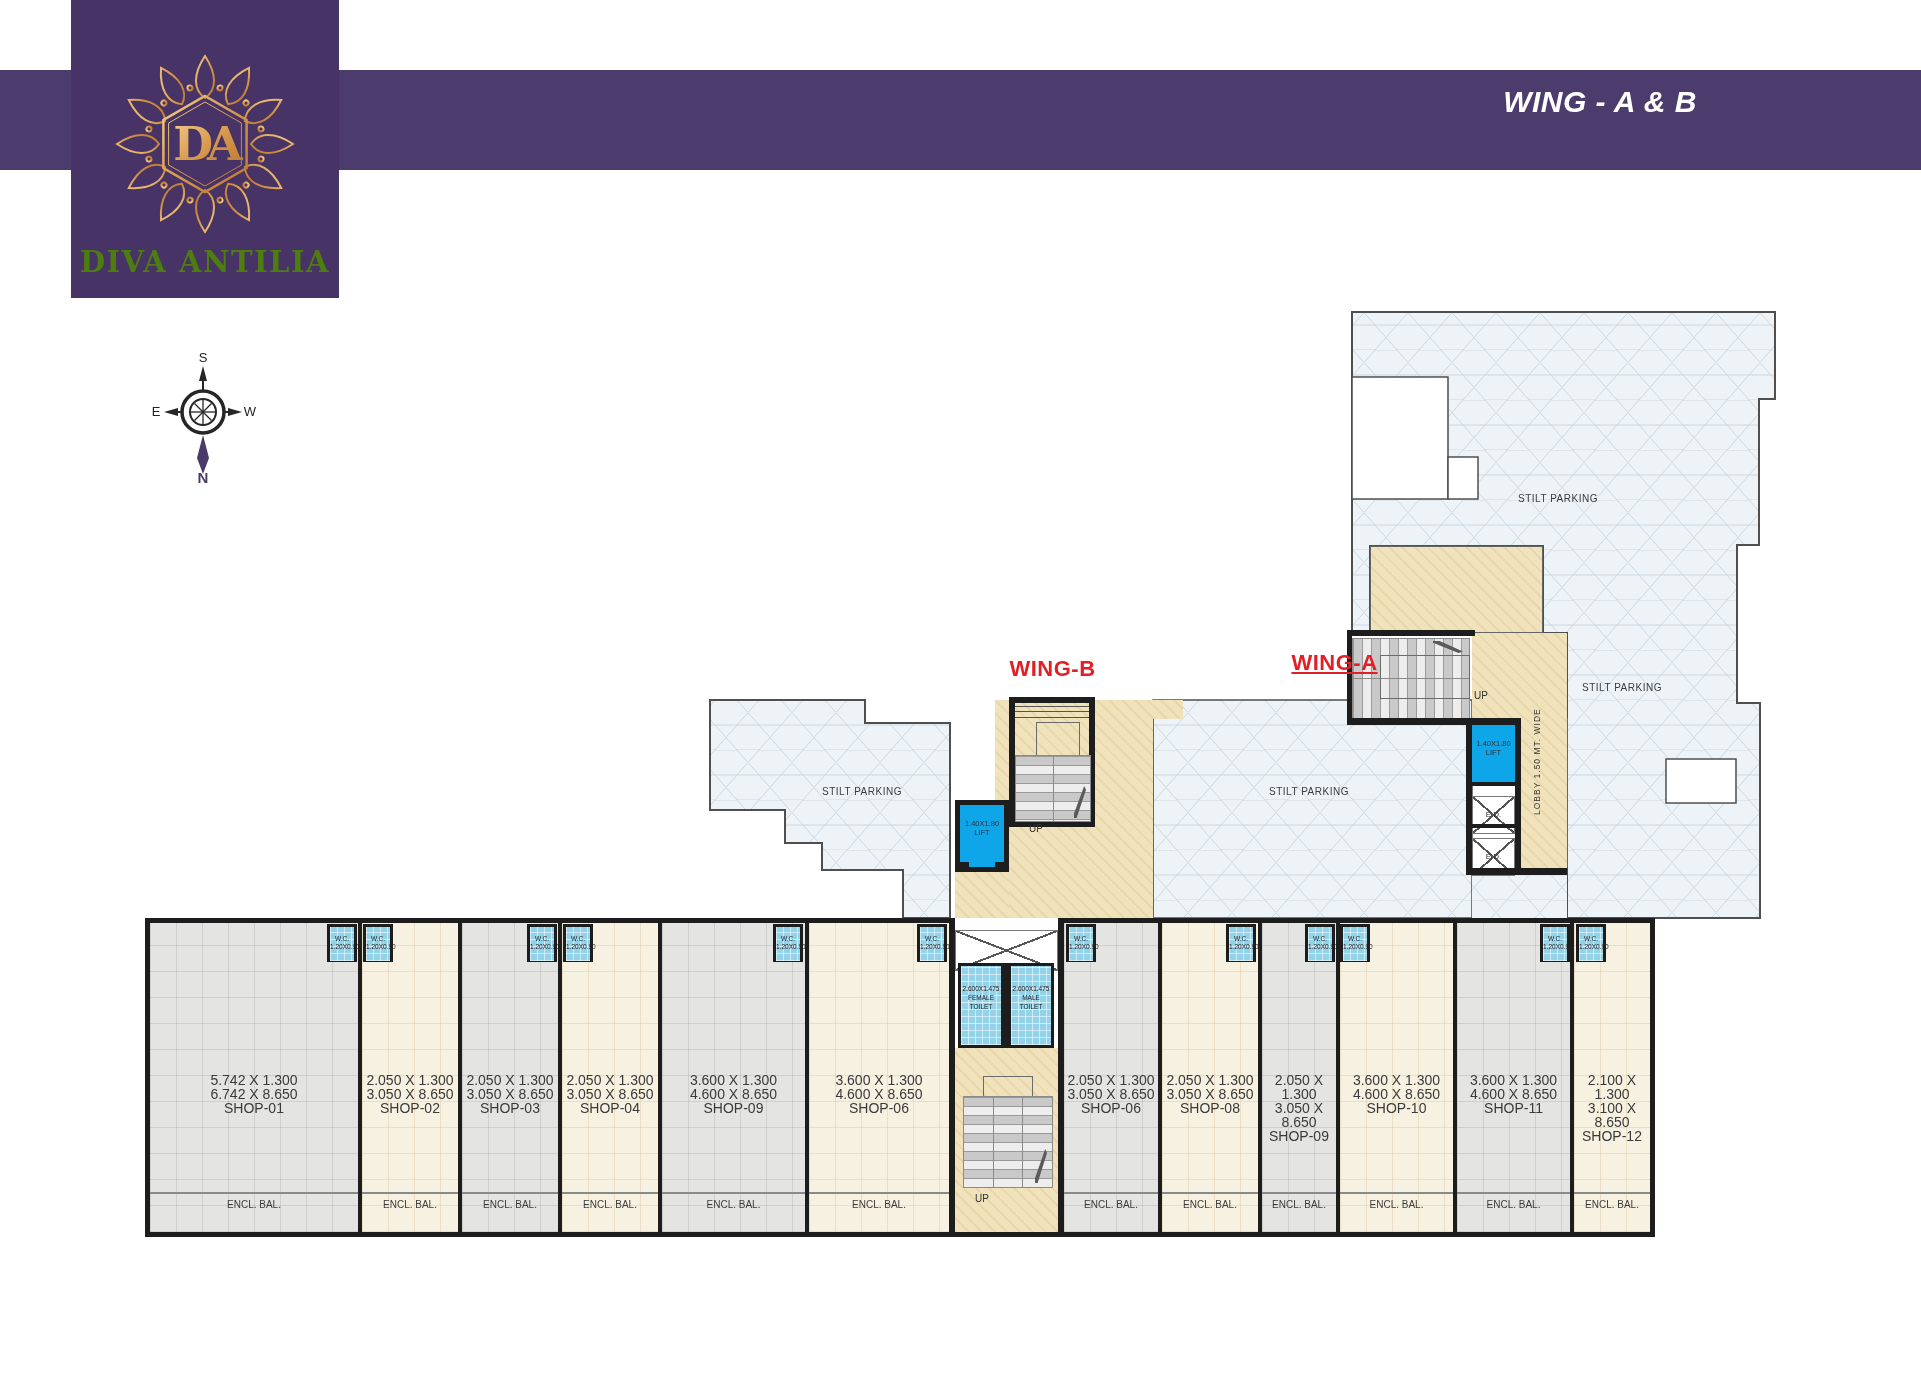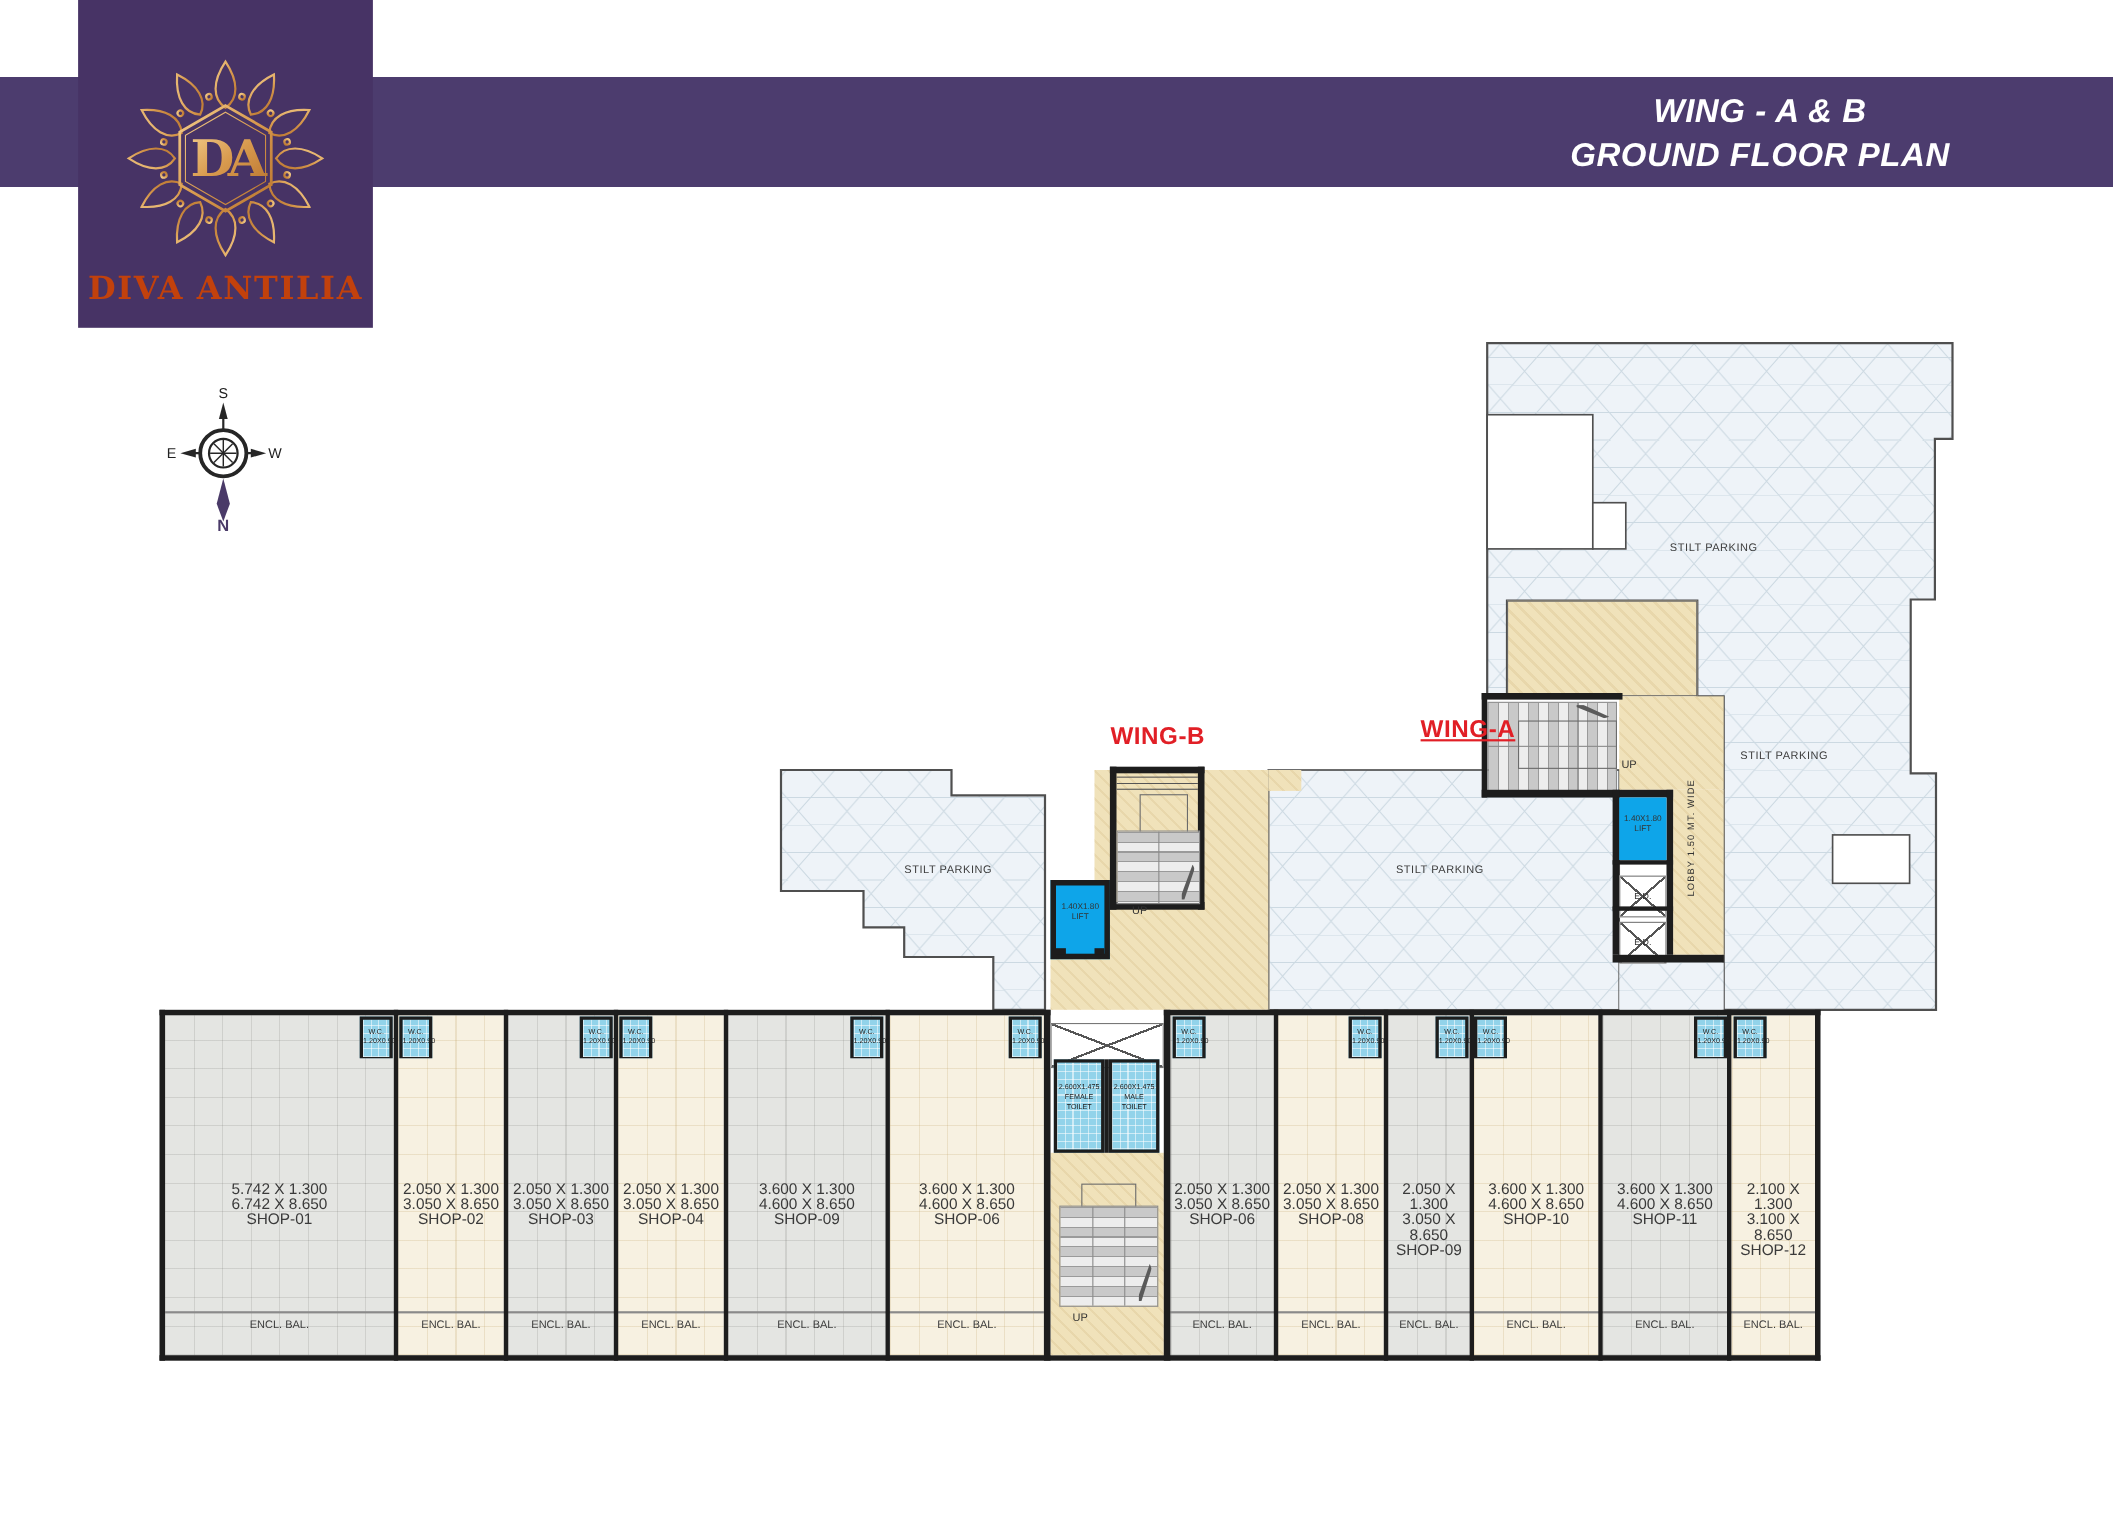--- a/index.html
+++ b/index.html
@@ -4,21 +4,21 @@
 <style>
   html,body{margin:0;padding:0;background:#ffffff;}
   #stage{position:relative;width:1921px;height:1387px;background:#ffffff;overflow:hidden;
          font-family:"Liberation Sans", sans-serif;color:#3b3b3b;}
   .abs{position:absolute;}
   .wall{position:absolute;background:#1d1d1d;}
   .band{position:absolute;background:#4c3c6e;}
   .logoblock{position:absolute;background:#473365;}
   .title{position:absolute;color:#ffffff;font-weight:bold;font-size:30px;line-height:40px;
          text-align:center;letter-spacing:0.5px;font-style:italic;}
-  .brandname{position:absolute;color:#c2410c;font-weight:bold;font-size:29px;letter-spacing:1.5px;
+  .brandname{position:absolute;color:#4d7c0f;font-weight:bold;font-size:29px;letter-spacing:1.5px;
          font-family:"DejaVu Serif", serif;text-align:center;}
   .redlabel{position:absolute;color:#e11f26;font-weight:bold;font-size:22px;letter-spacing:0.5px;
          text-align:center;}
   .plabel{position:absolute;font-size:10px;color:#3c3c3c;letter-spacing:0.5px;text-align:center;}
   .uplabel{position:absolute;font-size:10px;color:#333;text-align:center;}
   .tile-gray{background-color:#e4e5e2;background-image:
       repeating-linear-gradient(0deg, rgba(110,110,105,0.18) 0 1px, rgba(0,0,0,0) 1px 26px),
       repeating-linear-gradient(90deg, rgba(110,110,105,0.18) 0 1px, rgba(0,0,0,0) 1px 26px);}
   .tile-cream{background-color:#f7f1e1;background-image:
       repeating-linear-gradient(0deg, rgba(190,160,100,0.22) 0 1px, rgba(0,0,0,0) 1px 26px),
@@ -105,21 +105,20 @@
     </g>
     <polygon points="95,50 136.6,74 136.6,122 95,146 53.4,122 53.4,74" fill="none" stroke="url(#gg)" stroke-width="2.5"></polygon>
     <polygon points="95,56 131.4,77 131.4,119 95,140 58.6,119 58.6,77" fill="none" stroke="url(#gg)" stroke-width="1"></polygon>
     <text x="95" y="114" text-anchor="middle" font-family="DejaVu Serif, serif" font-size="46" font-weight="bold" letter-spacing="-6" fill="url(#gg)">DA</text>
   </svg>
 
   <div class="brandname" style="left:71px;top:245px;width:268px;">DIVA ANTILIA</div>
 
   <div class="title" style="left:1390px;top:82px;width:420px;">
     <div>WING - A &amp; B</div>
-    <div>GROUND FLOOR PLAN</div>
   </div>
 
   <svg class="abs" style="left:145px;top:348px;" width="116" height="136" viewBox="0 0 116 136">
     <circle cx="58" cy="64" r="21" fill="#ffffff" stroke="#262626" stroke-width="3.5"></circle>
     <circle cx="58" cy="64" r="13" fill="none" stroke="#262626" stroke-width="2"></circle>
     <g stroke="#262626" stroke-width="1.3">
       <line x1="58" y1="52" x2="58" y2="76"></line>
         <line x1="46" y1="64" x2="70" y2="64"></line>
       <line x1="49.5" y1="55.5" x2="66.5" y2="72.5"></line>
         <line x1="66.5" y1="55.5" x2="49.5" y2="72.5"></line>

